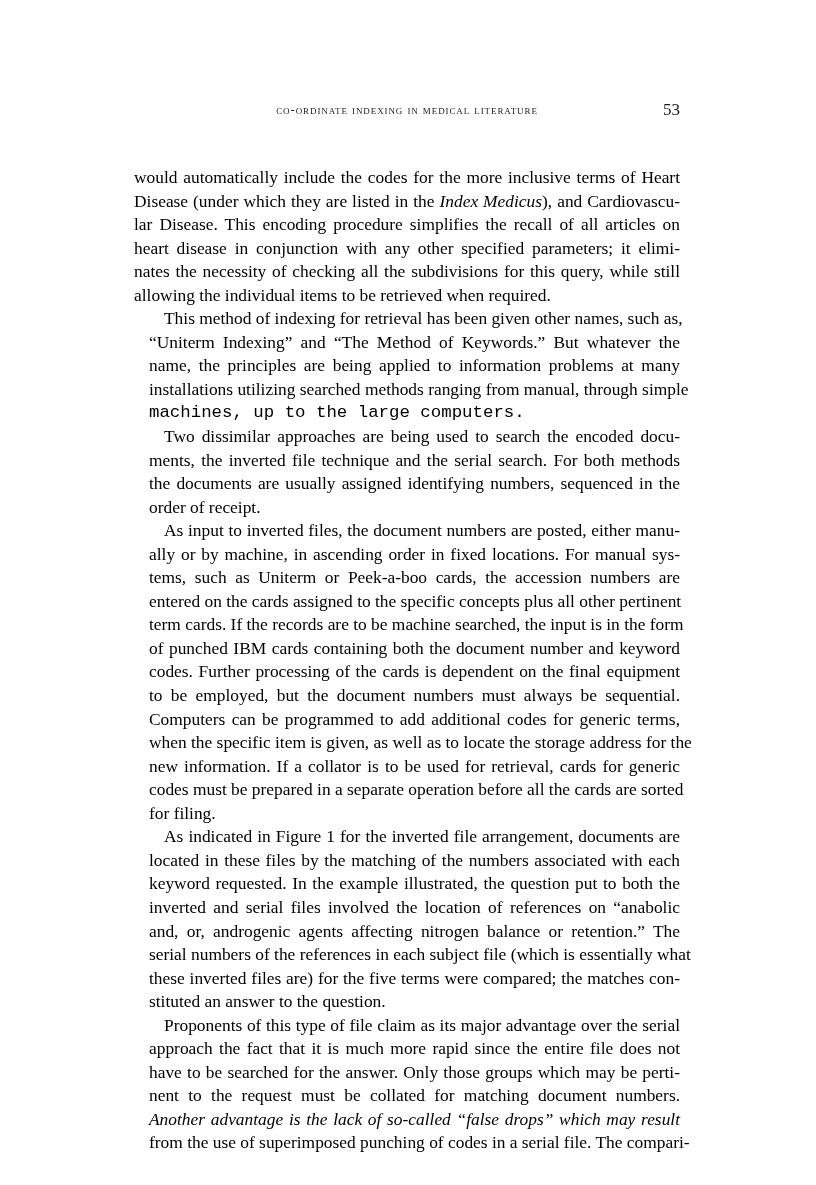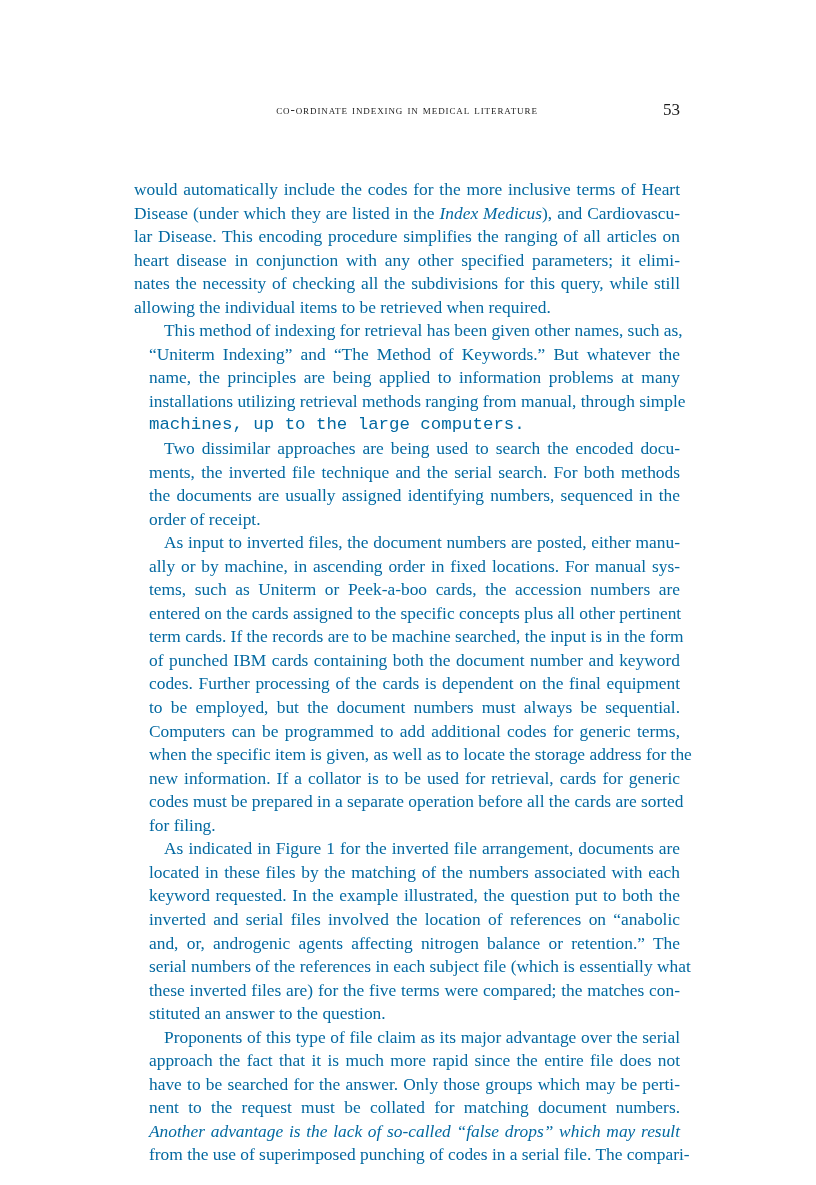--- a/index.html
+++ b/index.html
@@ -9,53 +9,53 @@
       position: absolute; top: 100px; left: 0; width: 546px; height: 22px;
       font-family: "Liberation Serif", "DejaVu Serif", serif; color: #1a1a1a;
     }
     .running-head {
       position: absolute; left: 0; right: 0; text-align: center;
       font-size: 13px; letter-spacing: 0.9px; font-variant: small-caps; top: 2px;
       text-transform: lowercase;
     }
     .page-number { position: absolute; right: 0; top: 0; font-size: 17px; }
     .body-text {
-      position: absolute; top: 178px; left: 0; width: 546px;
+      position: absolute; top: 166px; left: 0; width: 546px;
       font-family: "Liberation Serif", "DejaVu Serif", serif;
-      font-size: 17.4px; line-height: 23.55px; color: #0369a1;
+      font-size: 17.4px; line-height: 23.55px; color: #000000;
       text-align: justify; hyphens: manual;
     }
     .para { margin: 0; }
     .para.indent { text-indent: 15px; }
     .line { display: block; text-align: justify; text-align-last: justify; white-space: nowrap; height: 23.55px; overflow: visible; }
     .line.last { text-align-last: left; }
     em { font-style: italic; }
   </style>
 </head>
 <body>
 
 <div class="page">
   <div class="header">
     <div class="running-head">CO-ORDINATE INDEXING IN MEDICAL LITERATURE</div>
     <div class="page-number">53</div>
   </div>
   <div class="body-text" id="body-text">
       <div class="para">
         <span class="line" style="box-sizing: border-box; white-space: nowrap; width: 546px;">would automatically include the codes for the more inclusive terms of Heart</span>
         <span class="line" style="box-sizing: border-box; white-space: nowrap; width: 546px;">Disease (under which they are listed in the <em>Index Medicus</em>), and Cardiovascu-</span>
-        <span class="line" style="box-sizing: border-box; white-space: nowrap; width: 546px;">lar Disease. This encoding procedure simplifies the ranging of all articles on</span>
+        <span class="line" style="box-sizing: border-box; white-space: nowrap; width: 546px;">lar Disease. This encoding procedure simplifies the recall of all articles on</span>
         <span class="line" style="box-sizing: border-box; white-space: nowrap; width: 546px;">heart disease in conjunction with any other specified parameters; it elimi-</span>
         <span class="line" style="box-sizing: border-box; white-space: nowrap; width: 546px;">nates the necessity of checking all the subdivisions for this query, while still</span>
         <span class="line last" style="box-sizing: border-box; white-space: nowrap; width: 546px;">allowing the individual items to be retrieved when required.</span>
       </div>
       <div class="para indent">
         <span class="line" style="padding-left: 15px; box-sizing: border-box; white-space: nowrap; width: 546px;">This method of indexing for retrieval has been given other names, such as,</span>
         <span class="line" style="box-sizing: border-box; white-space: nowrap; width: 546px;">“Uniterm Indexing” and “The Method of Keywords.” But whatever the</span>
         <span class="line" style="box-sizing: border-box; white-space: nowrap; width: 546px;">name, the principles are being applied to information problems at many</span>
-        <span class="line" style="box-sizing: border-box; white-space: nowrap; width: 546px;">installations utilizing retrieval methods ranging from manual, through simple</span>
+        <span class="line" style="box-sizing: border-box; white-space: nowrap; width: 546px;">installations utilizing searched methods ranging from manual, through simple</span>
         <span class="line last" style="box-sizing: border-box; white-space: nowrap; width: 546px; font-family: Liberation Mono, monospace;">machines, up to the large computers.</span>
       </div>
       <div class="para indent">
         <span class="line" style="padding-left: 15px; box-sizing: border-box; white-space: nowrap; width: 546px;">Two dissimilar approaches are being used to search the encoded docu-</span>
         <span class="line" style="box-sizing: border-box; white-space: nowrap; width: 546px;">ments, the inverted file technique and the serial search. For both methods</span>
         <span class="line" style="box-sizing: border-box; white-space: nowrap; width: 546px;">the documents are usually assigned identifying numbers, sequenced in the</span>
         <span class="line last" style="box-sizing: border-box; white-space: nowrap; width: 546px;">order of receipt.</span>
       </div>
       <div class="para indent">
         <span class="line" style="padding-left: 15px; box-sizing: border-box; white-space: nowrap; width: 546px;">As input to inverted files, the document numbers are posted, either manu-</span>

